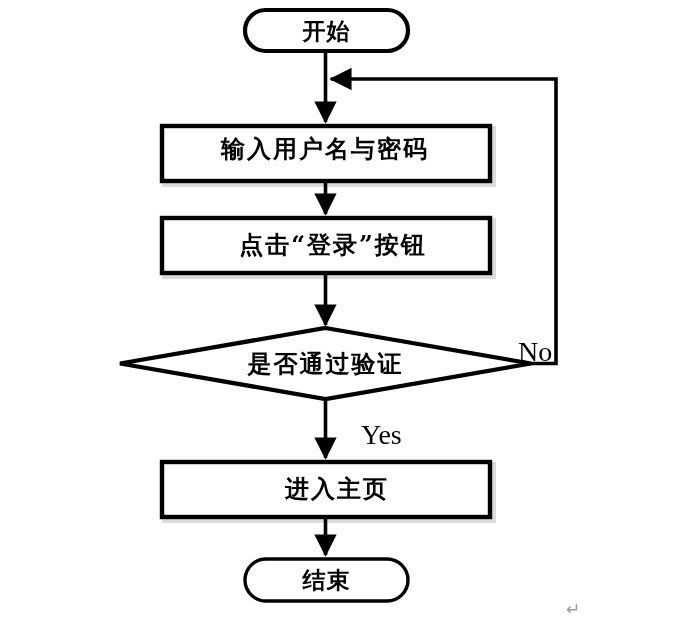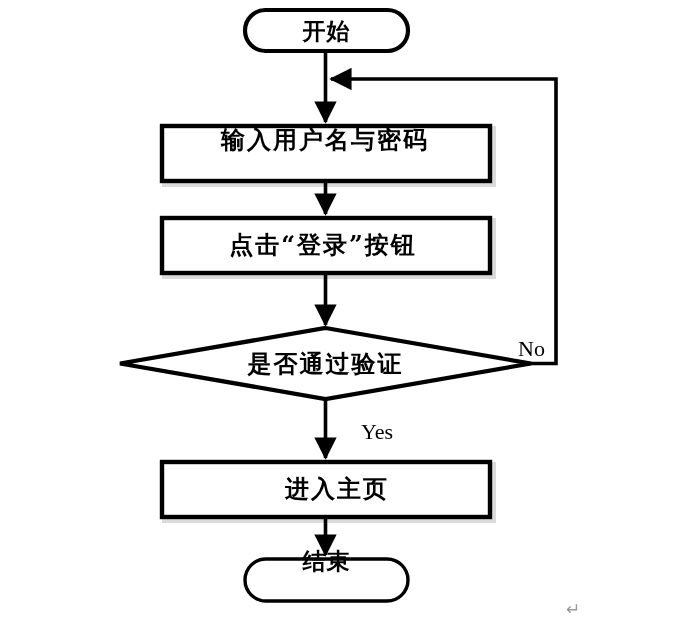--- a/index.html
+++ b/index.html
@@ -52,42 +52,42 @@
     letter-spacing: 2px;
   }
   .decision .node-label {
     font-size: 24px;
     letter-spacing: 2px;
   }
   
   .edge-label {
     position: absolute;
     font-family: "Liberation Serif", "DejaVu Serif", serif;
-    font-size: 22px;
+    font-size: 28px;
     font-weight: 400;
     color: #000000;
     white-space: nowrap;
     line-height: 1;
   }
   
   .para-mark {
     position: absolute;
     font-family: "DejaVu Sans", "Liberation Sans", sans-serif;
     font-size: 17px;
     color: #9a9a9a;
     line-height: 1;
     user-select: none;
   }
   
   #node-start    { left: 243px; top: 8px;   width: 167px; height: 45px; }
-  #node-input    { left: 160px; top: 111px; width: 330px; height: 57px; }
-  #node-click    { left: 158px; top: 216px; width: 330px; height: 57px; }
+  #node-input    { left: 160px; top: 120px; width: 330px; height: 57px; }
+  #node-click    { left: 168px; top: 216px; width: 330px; height: 57px; }
   #node-decision { left: 118px; top: 327px; width: 415px; height: 74px; }
   #node-home     { left: 172px; top: 460px; width: 330px; height: 57px; }
-  #node-end      { left: 243px; top: 527px; width: 167px; height: 45px; align-items: flex-end; }
+  #node-end      { left: 243px; top: 557px; width: 167px; height: 45px; }
   #label-no      { left: 518px; top: 338px; }
   #label-yes     { left: 333px; top: 421px; margin-left: 28px; }
   #para-mark     { left: 566px; top: 601px; }
 </style>
 </head>
 <body>
 
 <div id="canvas">
 
   <svg id="flow-svg" viewBox="0 0 689 626" xmlns="http://www.w3.org/2000/svg">

